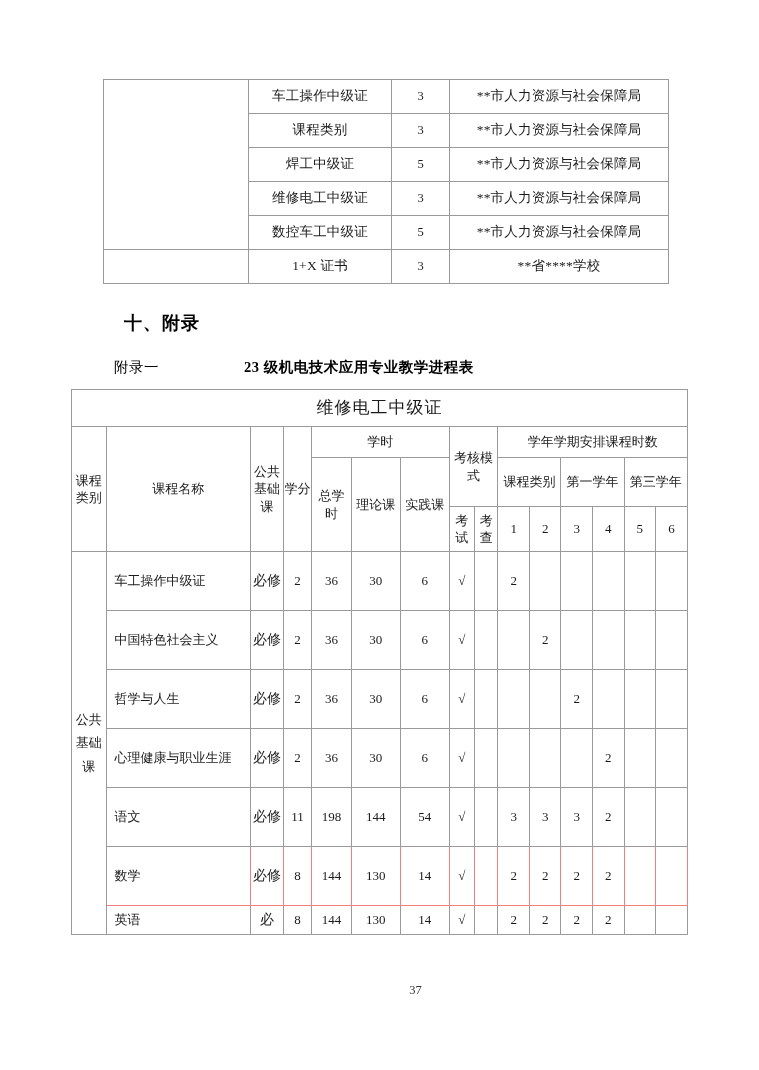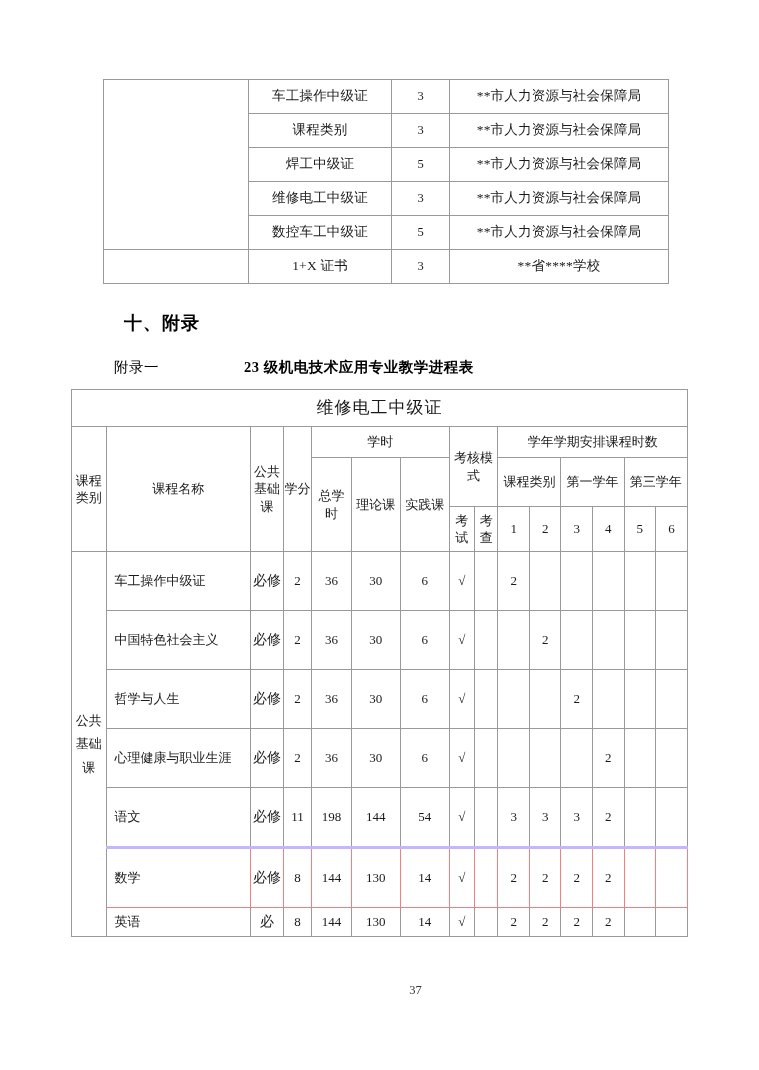--- a/index.html
+++ b/index.html
@@ -123,21 +123,21 @@
     padding: 0 2px;
   }
   td.req-cell {
     font-size: 14px;
     line-height: 1.45;
     word-break: break-all;
   }
 
   
   tr.hl-row > td {
-    border-top: 3px solid #c4b5fd;
+    border-top: 1px solid #c4b5fd;
     border-bottom: 1px solid #f08080;
     border-left-color: #f08080;
     border-right-color: #f08080;
   }
   tr.below-hl > td {
     border-top: 1px solid #f08080;
   }
 
   .page-number {
     position: absolute;

